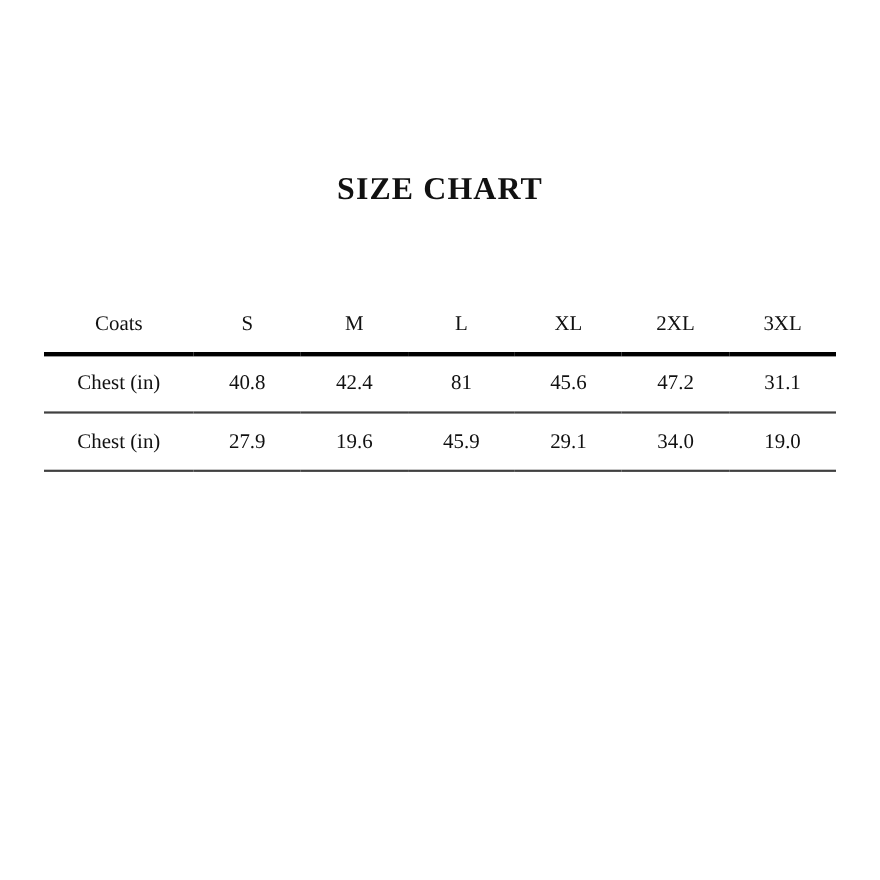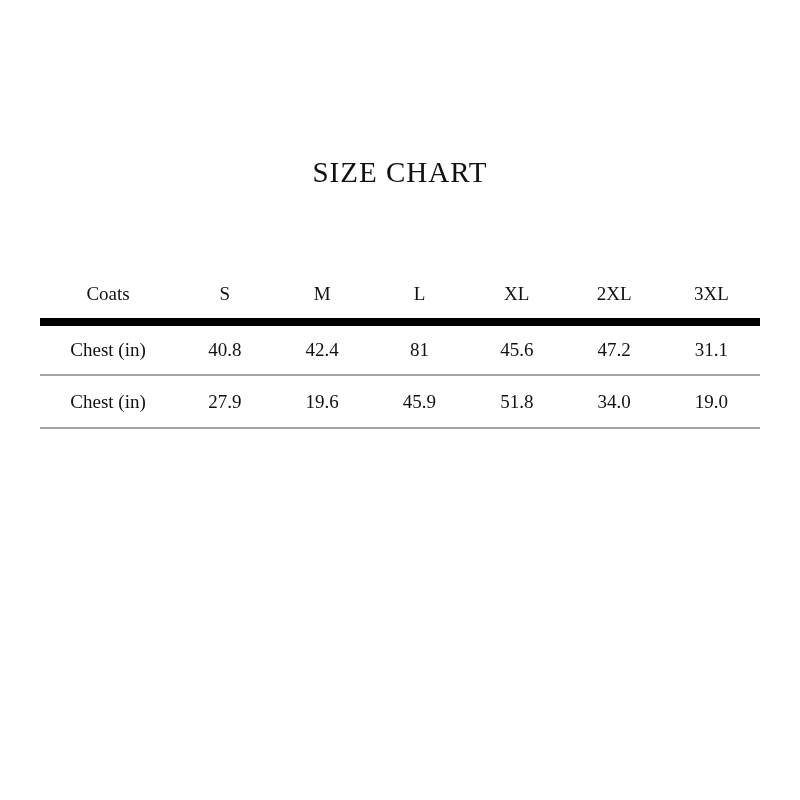--- a/index.html
+++ b/index.html
@@ -21,21 +21,21 @@
     background: #ffffff;
   }
   .title {
     position: absolute;
     top: 156px;
     left: 0;
     width: 800px;
     margin: 0;
     text-align: center;
     font-size: 29px;
-    font-weight: 400;
+    font-weight: 700;
     letter-spacing: 1px;
     color: #111111;
   }
   .table-wrap {
     position: absolute;
     top: 269px;
     left: 40px;
     width: 720px;
   }
   table.size-table {
@@ -47,25 +47,25 @@
   .size-table td {
     padding: 0;
     text-align: center;
     vertical-align: middle;
     font-size: 19px;
     font-weight: 400;
     color: #111111;
   }
   .size-table thead tr {
     height: 53px;
-    border-bottom: 8px solid #000000;
+    border-bottom: 4px solid #000000;
   }
   .size-table tbody tr {
     height: 53px;
-    border-bottom: 2px solid #a3a3a3;
+    border-bottom: 2px solid #404040;
   }
   .size-table td.value {
     font-weight: 400;
   }
 </style>
 </head>
 <body>
 
 <div class="canvas">
 
@@ -101,21 +101,21 @@
           <td class="value">81</td>
           <td class="value">45.6</td>
           <td class="value">47.2</td>
           <td class="value">31.1</td>
         </tr>
         <tr class="data-row">
           <td>Chest (in)</td>
           <td class="value">27.9</td>
           <td class="value">19.6</td>
           <td class="value">45.9</td>
-          <td class="value">51.8</td>
+          <td class="value">29.1</td>
           <td class="value">34.0</td>
           <td class="value">19.0</td>
         </tr>
       </tbody>
     </table>
   </div>
 
 </div>
 
 </body></html>

